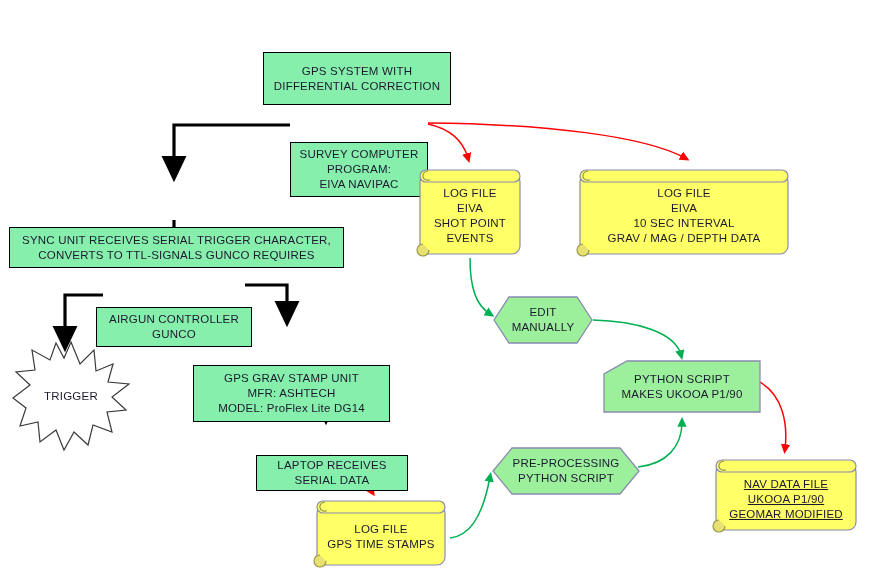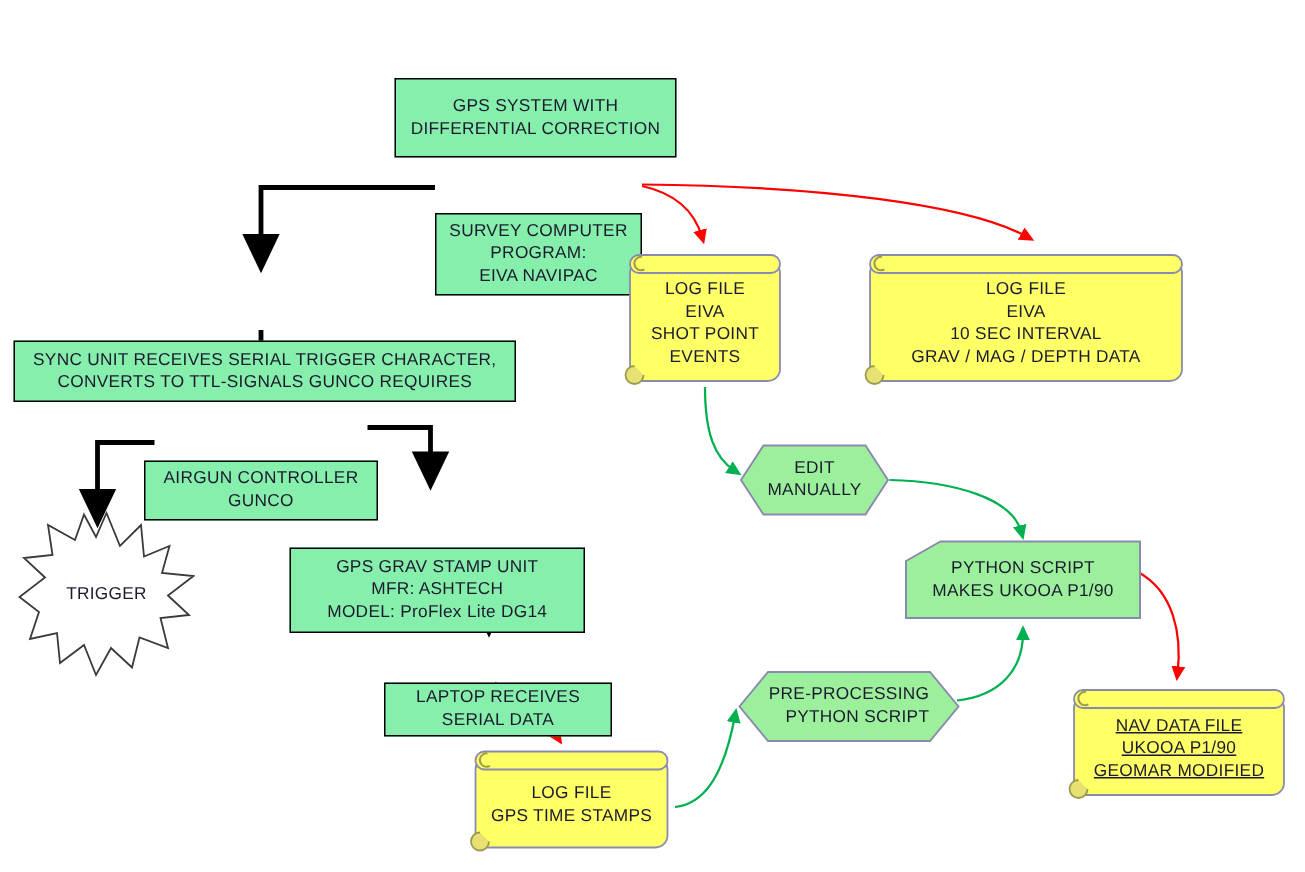--- a/index.html
+++ b/index.html
@@ -204,21 +204,21 @@
   </div>
 
   <div class="node hexshape" style="left:493px; top:296px; width:100px; height:48px;">
     <svg class="hexsvg" width="100" height="48" viewBox="0 0 100 48" xmlns="http://www.w3.org/2000/svg">
       <polygon points="16,1 84,1 99,24 84,47 16,47 1,24" fill="#9cf09c" stroke="#8a8ab0" stroke-width="1.3"></polygon>
     </svg>
     <span class="txt">EDIT
 MANUALLY</span>
   </div>
 
-  <div class="node hexshape" style="left:492px; top:447px; width:148px; height:48px;text-align:right;">
+  <div class="node hexshape" style="left:492px; top:447px; width:148px; height:48px;">
     <svg class="hexsvg" width="148" height="48" viewBox="0 0 148 48" xmlns="http://www.w3.org/2000/svg">
       <polygon points="20,1 128,1 147,24 128,47 20,47 1,24" fill="#9cf09c" stroke="#8a8ab0" stroke-width="1.3"></polygon>
     </svg>
     <span class="txt">PRE-PROCESSING
 PYTHON SCRIPT</span>
   </div>
 
   <div class="node pentshape" style="left:603px; top:360px; width:158px; height:53px;">
     <svg class="pentsvg" width="158" height="53" viewBox="0 0 158 53" xmlns="http://www.w3.org/2000/svg">
       <polygon points="24,1 157,1 157,52 1,52 1,14" fill="#9cf09c" stroke="#8a8ab0" stroke-width="1.3"></polygon>

